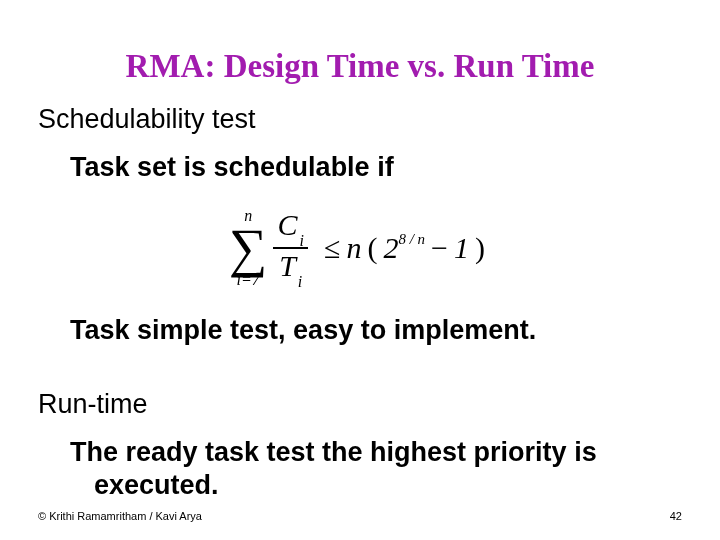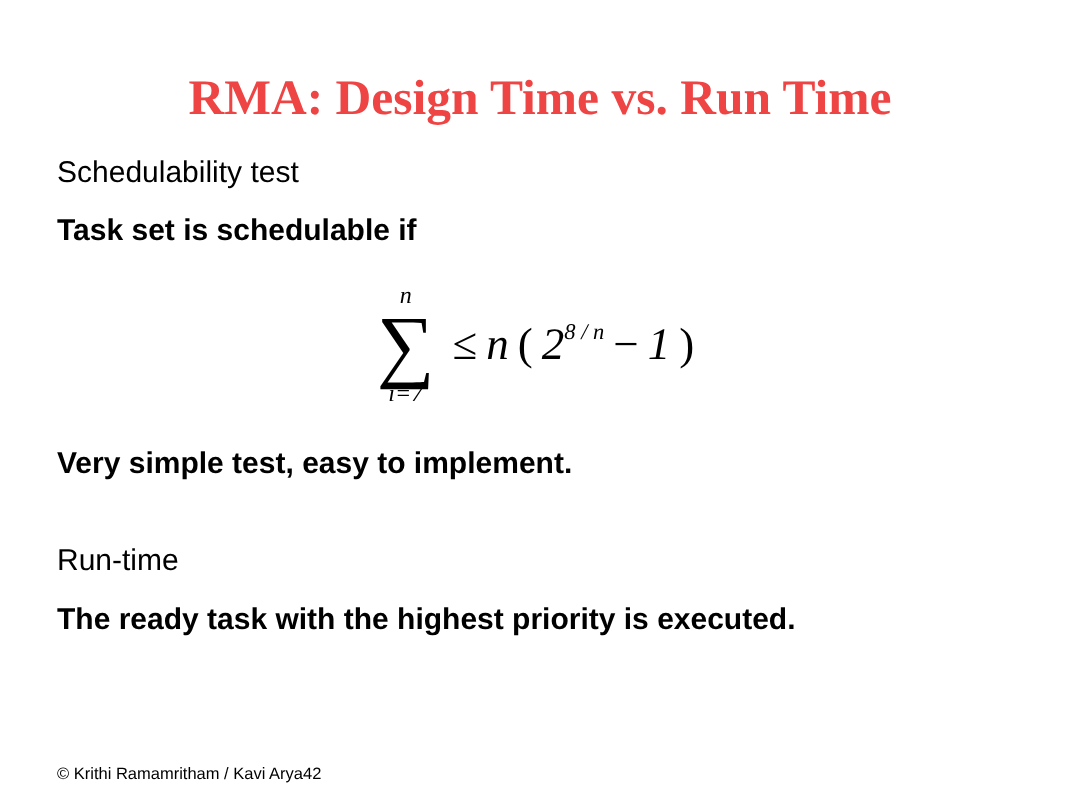--- a/index.html
+++ b/index.html
@@ -6,32 +6,32 @@
   html, body { width: 720px; height: 540px; }
   body {
     background: #ffffff;
     font-family: Arial, Helvetica, sans-serif;
     color: #000000;
     position: relative;
     padding: 48px 38px 0 38px;
   }
   .title {
     font-family: "Comic Sans MS", "Comic Sans", cursive;
-    color: #ef4444;
+    color: #a21caf;
     font-size: 33px;
     font-weight: bold;
     text-align: center;
     margin-bottom: 18px;
   }
   .block {
-    font-size: 20px;
+    font-size: 27px;
     line-height: 1.25;
     margin-bottom: 14px;
   }
-  .bold { font-weight: bold; }
+  .bold { font-weight: bold; margin-left: 32px; }
   .indent-hang { padding-left: 24px; text-indent: -24px; }
   .formula-wrap {
     text-align: center;
     margin: 22px 0 26px 0;
   }
   .formula {
     display: inline-flex;
     align-items: center;
     font-family: "Times New Roman", Times, serif;
     font-style: italic;
@@ -87,54 +87,63 @@
     font-style: normal;
     padding: 0 6px;
   }
   .spacer-before-runtime { height: 26px; }
   .footer {
     position: absolute;
     bottom: 18px;
     left: 38px;
     right: 38px;
     display: flex;
-    justify-content: flex-start;
+    justify-content: space-between;
     align-items: flex-end;
     font-size: 11px;
   }
 </style>
 </head>
 <body>
 
 <div class="title">RMA: Design Time vs. Run Time</div>
 
 <div class="block">Schedulability test</div>
 <div class="block bold">Task set is schedulable if</div>
 
 <div class="formula-wrap">
   <span class="formula">
     <span class="sum-col">
       <span class="sum-top">n</span>
       <span class="sigma">∑</span>
       <span class="sum-bot">i=7</span>
     </span>
+    <span class="frac">
+      <span class="num">
+        <span>C</span><span class="sub">i</span>
+      </span>
+      <span class="bar"></span>
+      <span class="den">
+        <span>T</span><span class="sub">i</span>
+      </span>
+    </span>
     <span class="op">≤</span>
     <span>n</span>
     <span class="op">(</span>
     <span>2</span>
       <span class="sup">8 / n</span>
     <span class="op">−</span>
     <span>1</span>
     <span class="op">)</span>
   </span>
 </div>
 
-<div class="block bold">Very simple test, easy to implement.</div>
+<div class="block bold">Task simple test, easy to implement.</div>
 
 <div class="spacer-before-runtime"></div>
 
 <div class="block">Run-time</div>
-<div class="block bold indent-hang">The ready task with the highest priority is executed.</div>
+<div class="block bold indent-hang">The ready task test the highest priority is executed.</div>
 
 <div class="footer">
   <span>© Krithi Ramamritham / Kavi Arya</span>
   <span>42</span>
 </div>
 
 </body></html>

